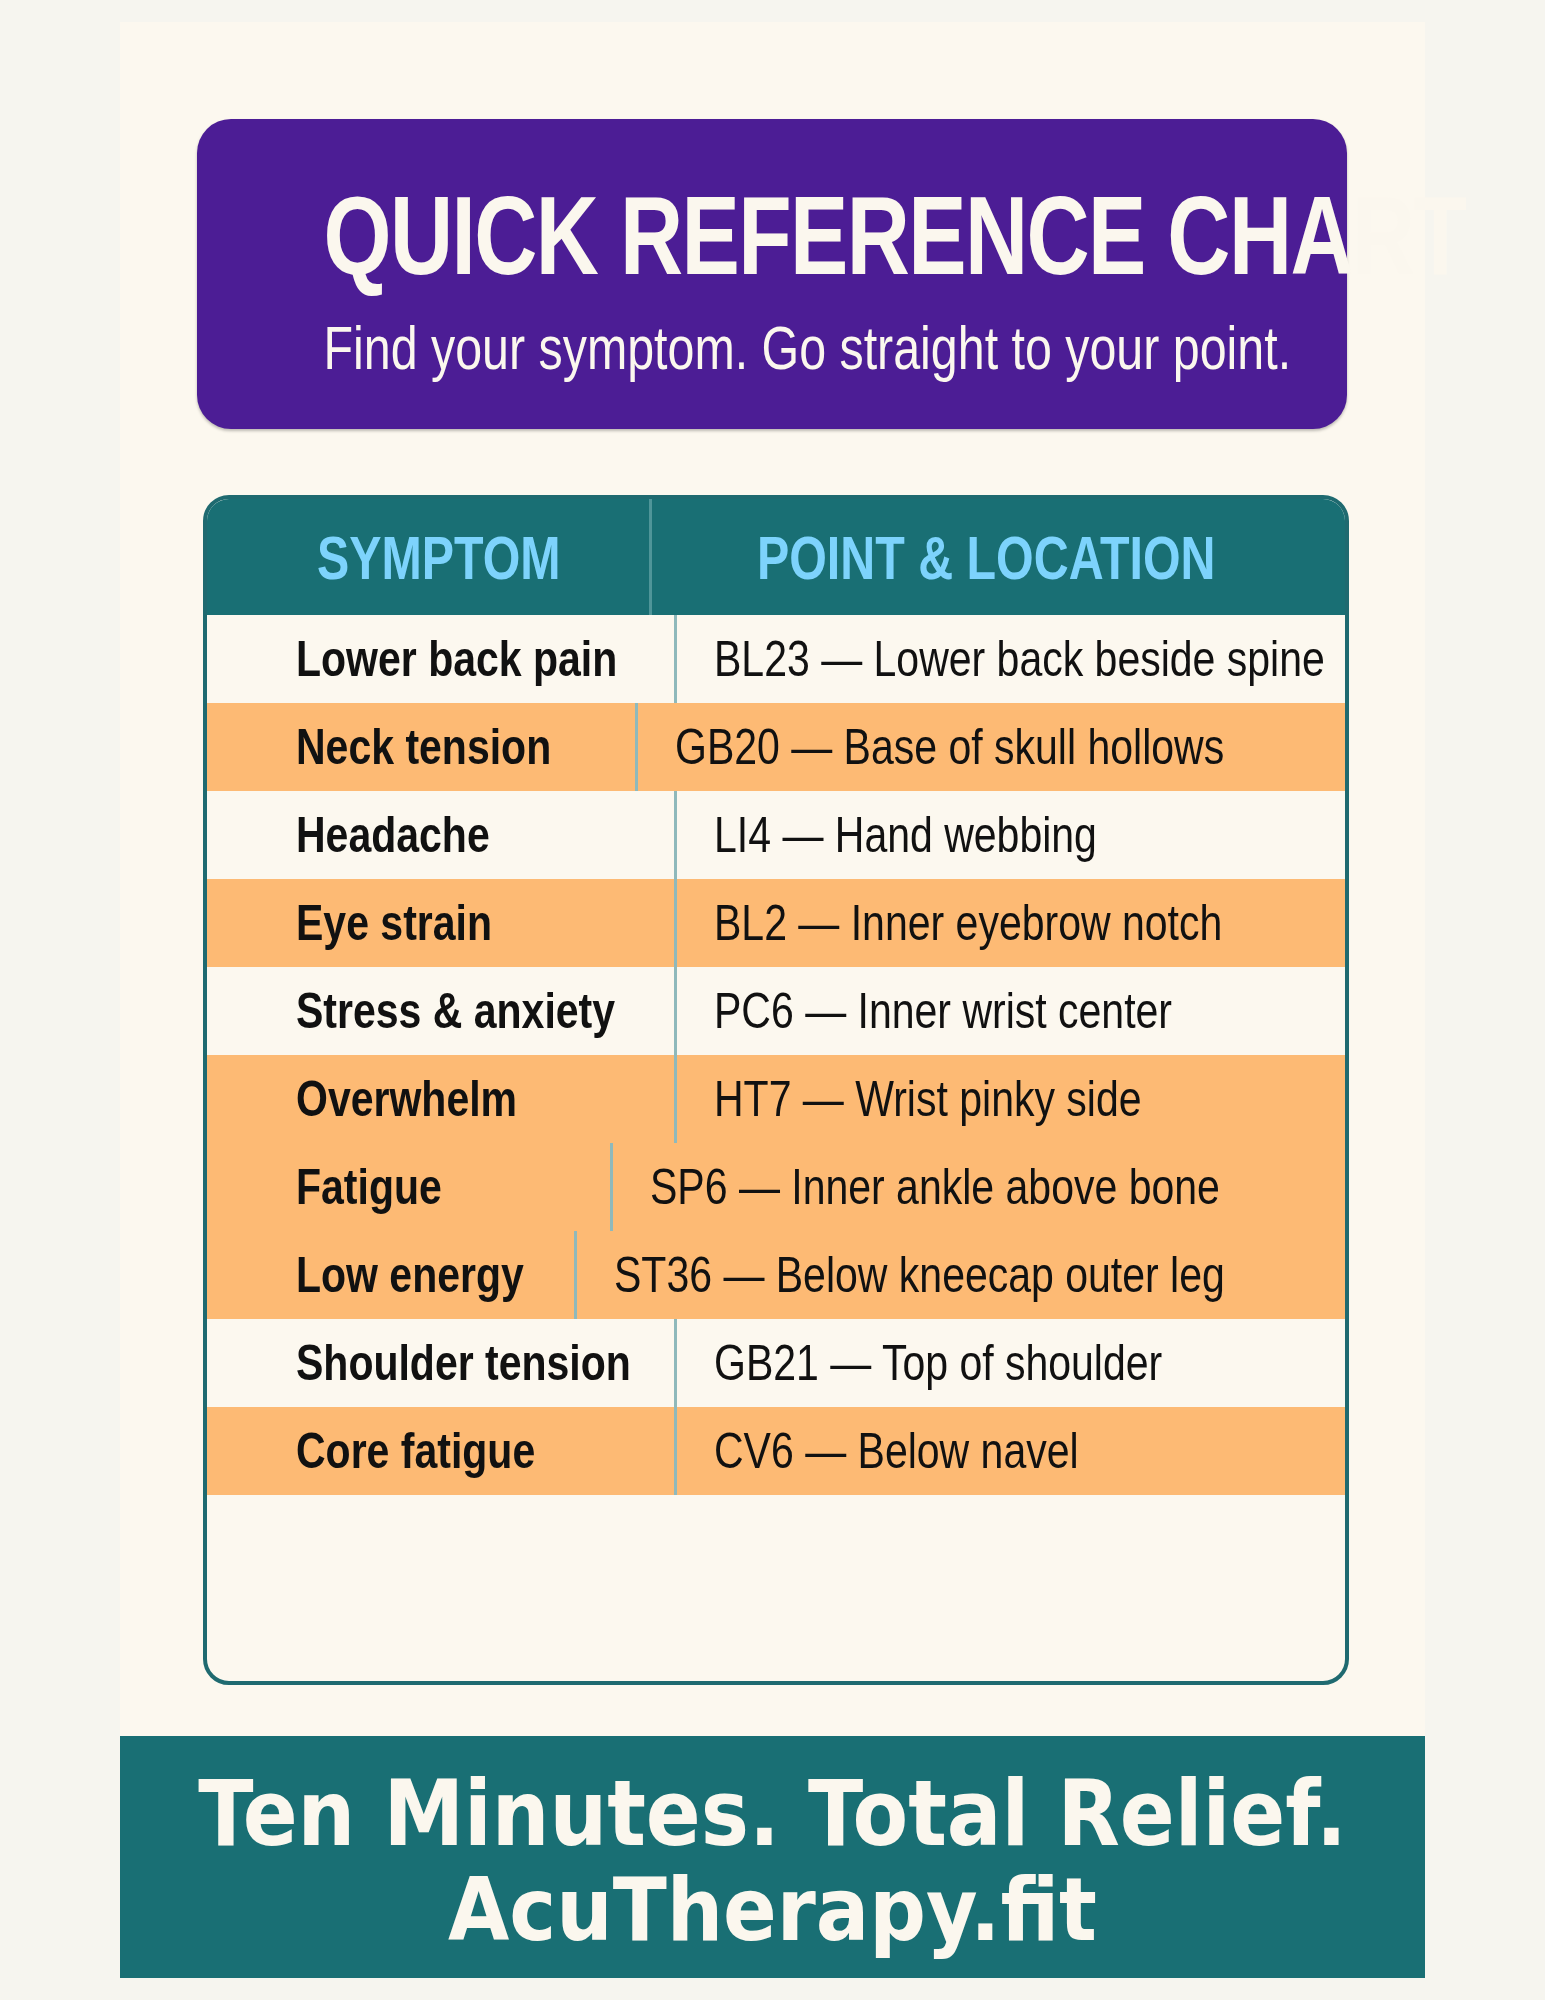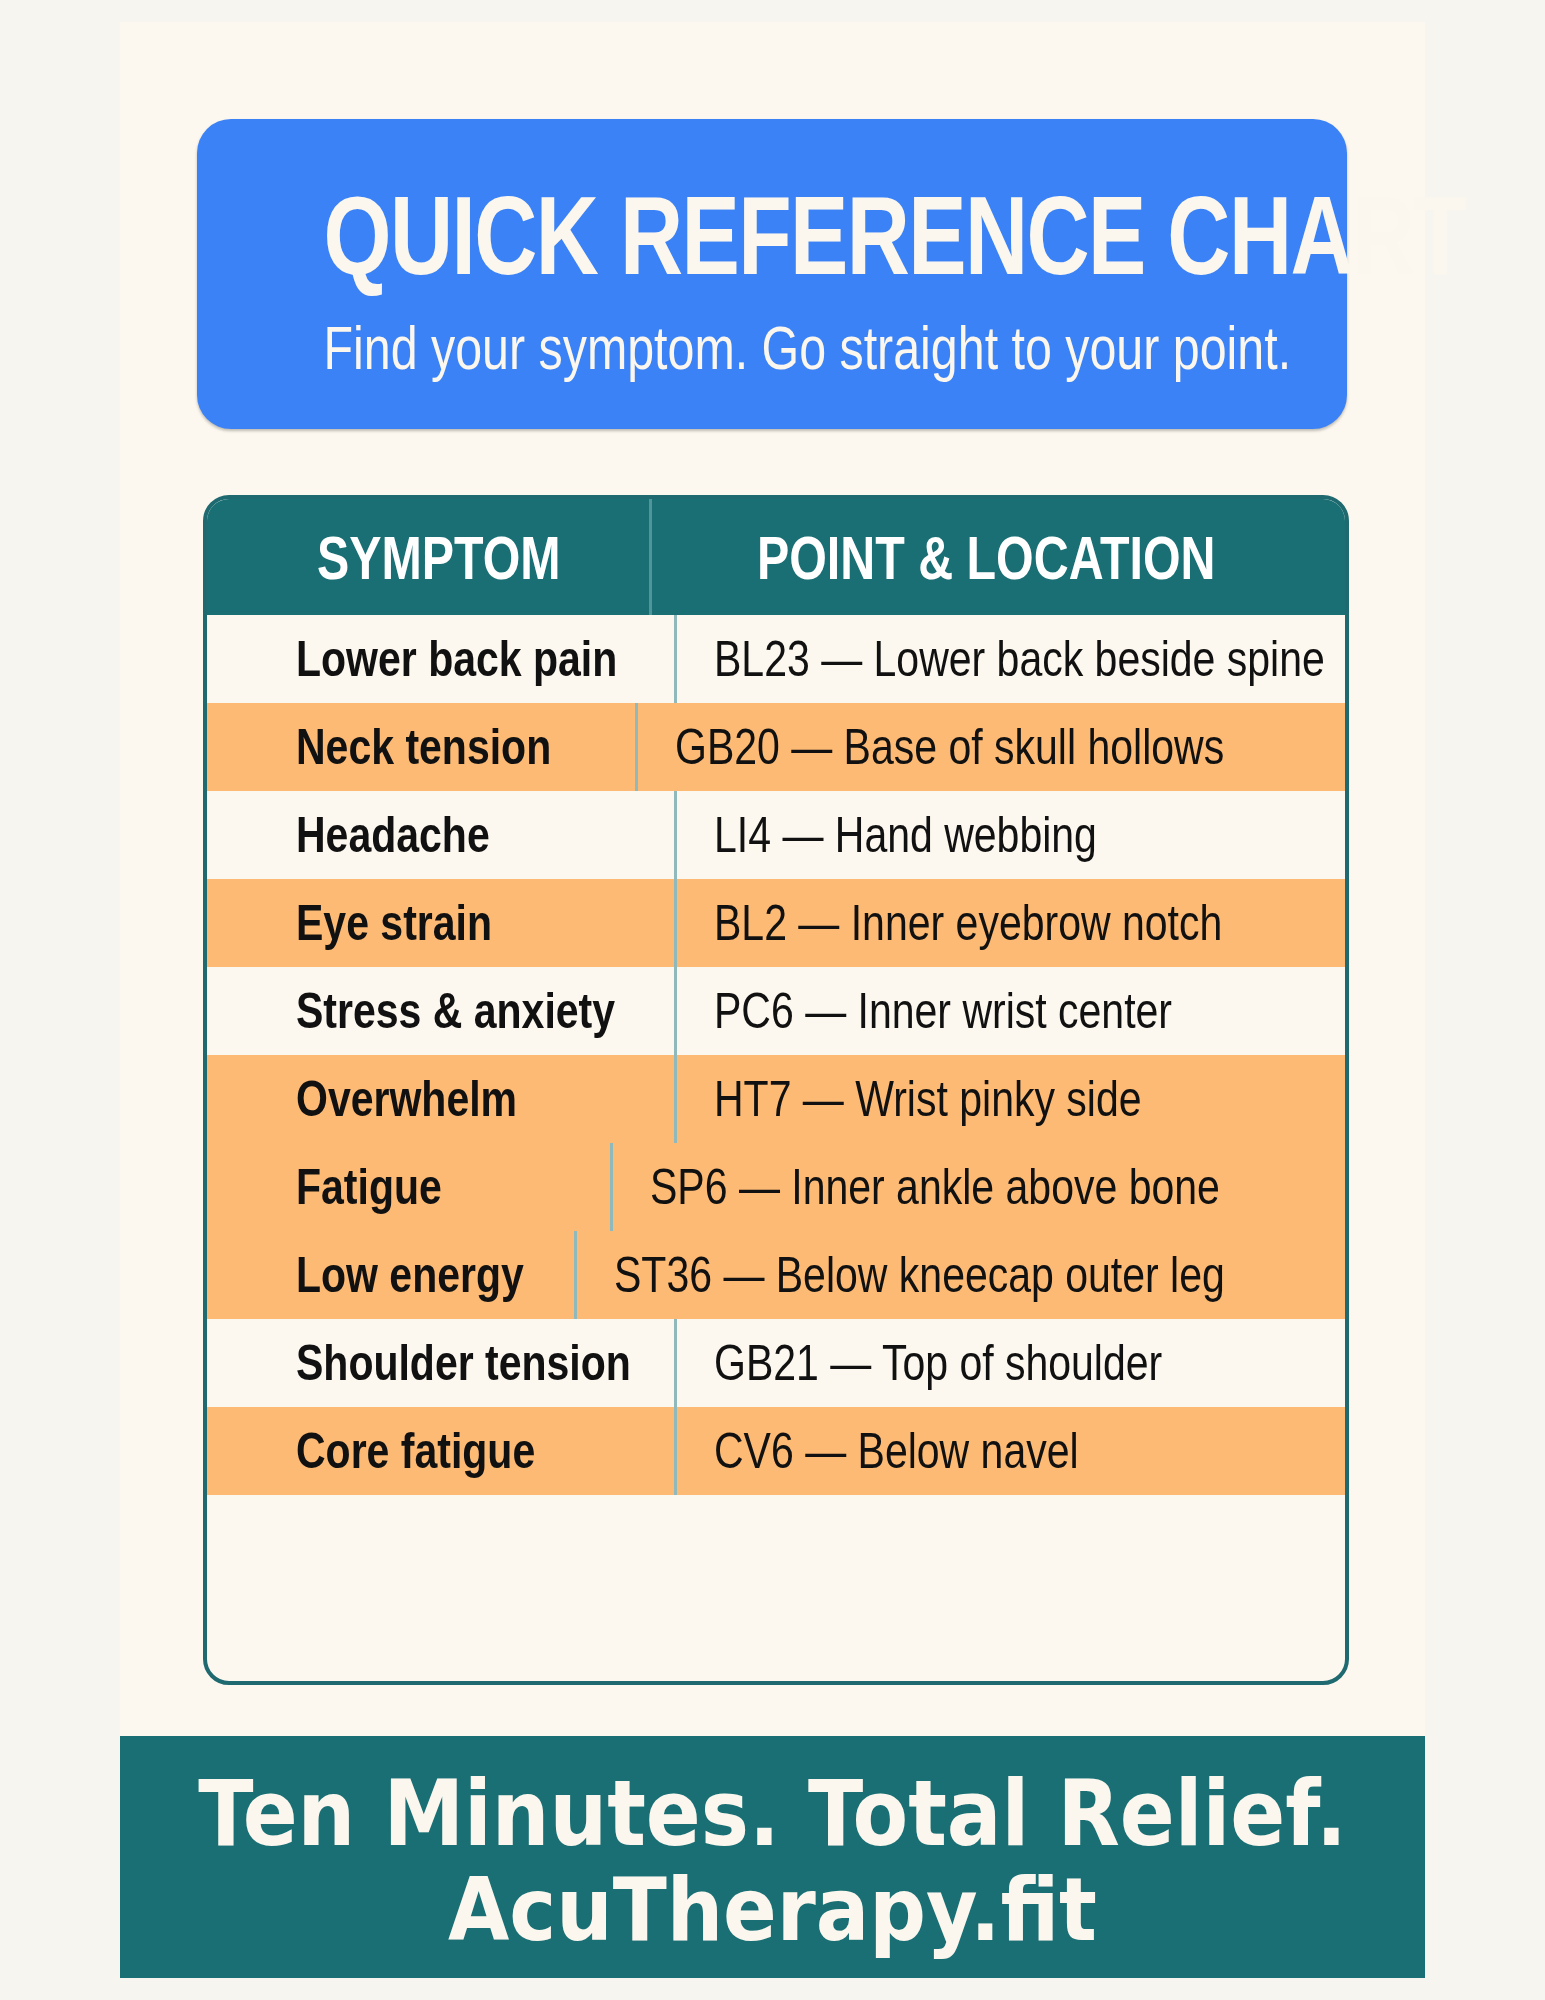--- a/index.html
+++ b/index.html
@@ -6,38 +6,38 @@
   body {
     width:1545px; height:2000px; background:#f6f5ef; position:relative; overflow:hidden;
     font-family:"Liberation Sans", sans-serif;
   }
   .card {
     position:absolute; left:120px; top:22px; width:1305px; height:1956px;
     background:#fcf8ef;
   }
   .header-box {
     position:absolute; left:77px; top:97px; width:1150px; height:310px;
-    background:#3b82f6; border-radius:34px;
+    background:#4c1d95; border-radius:34px;
     box-shadow:0 2px 3px rgba(0,0,0,0.25);
     text-align:center; color:#fbf7ee;
   }
   .header-title {
     display:block; margin-top:62px; font-size:112px; font-weight:bold; letter-spacing:-2px;
     transform:scaleX(0.78); transform-origin:center; white-space:nowrap; line-height:110px;
   }
   .header-sub {
     display:block; margin-top:22px; font-size:62px; transform:scaleX(0.78);
     transform-origin:center; white-space:nowrap; line-height:70px;
   }
   .table {
     position:absolute; left:83px; top:473px; width:1138px; height:1182px;
     border:4px solid #1f6a70; border-radius:26px; overflow:hidden; background:#fcf8ef;
   }
   .thead {
-    height:116px; background:#196f74; display:flex; color:#ffffff;
+    height:116px; background:#196f74; display:flex; color:#7dd3fc;
   }
   .th {
     display:flex; align-items:center; font-weight:bold; font-size:62px; white-space:nowrap;
   }
   .th span { display:inline-block; transform:scaleX(0.78); transform-origin:left center; }
   .th.c1 { width:470px; padding-left:110px; box-sizing:border-box; border-right:3px solid #4f9599; }
   .th.c2 { flex:1; padding-left:105px; box-sizing:border-box; }
   .row { display:flex; height:88px; font-size:50px; color:#111; }
   .row.odd { background:#fcf8ef; }
   .row.even { background:#fdba74; }

